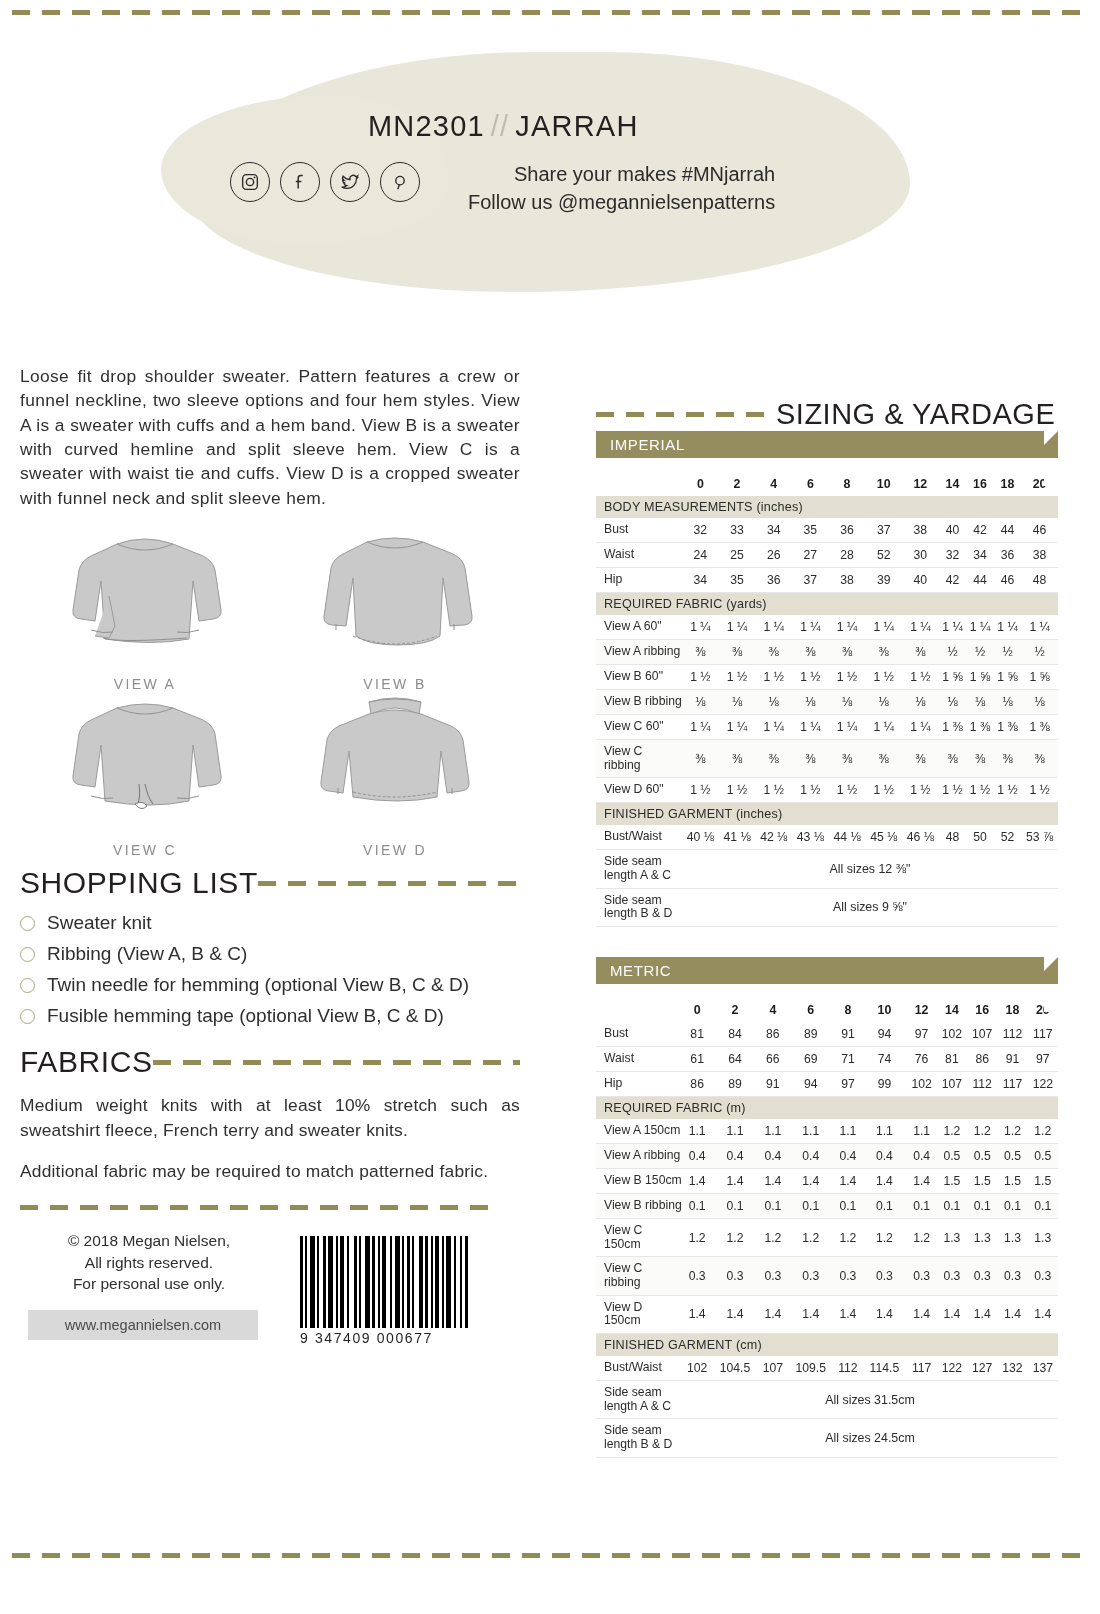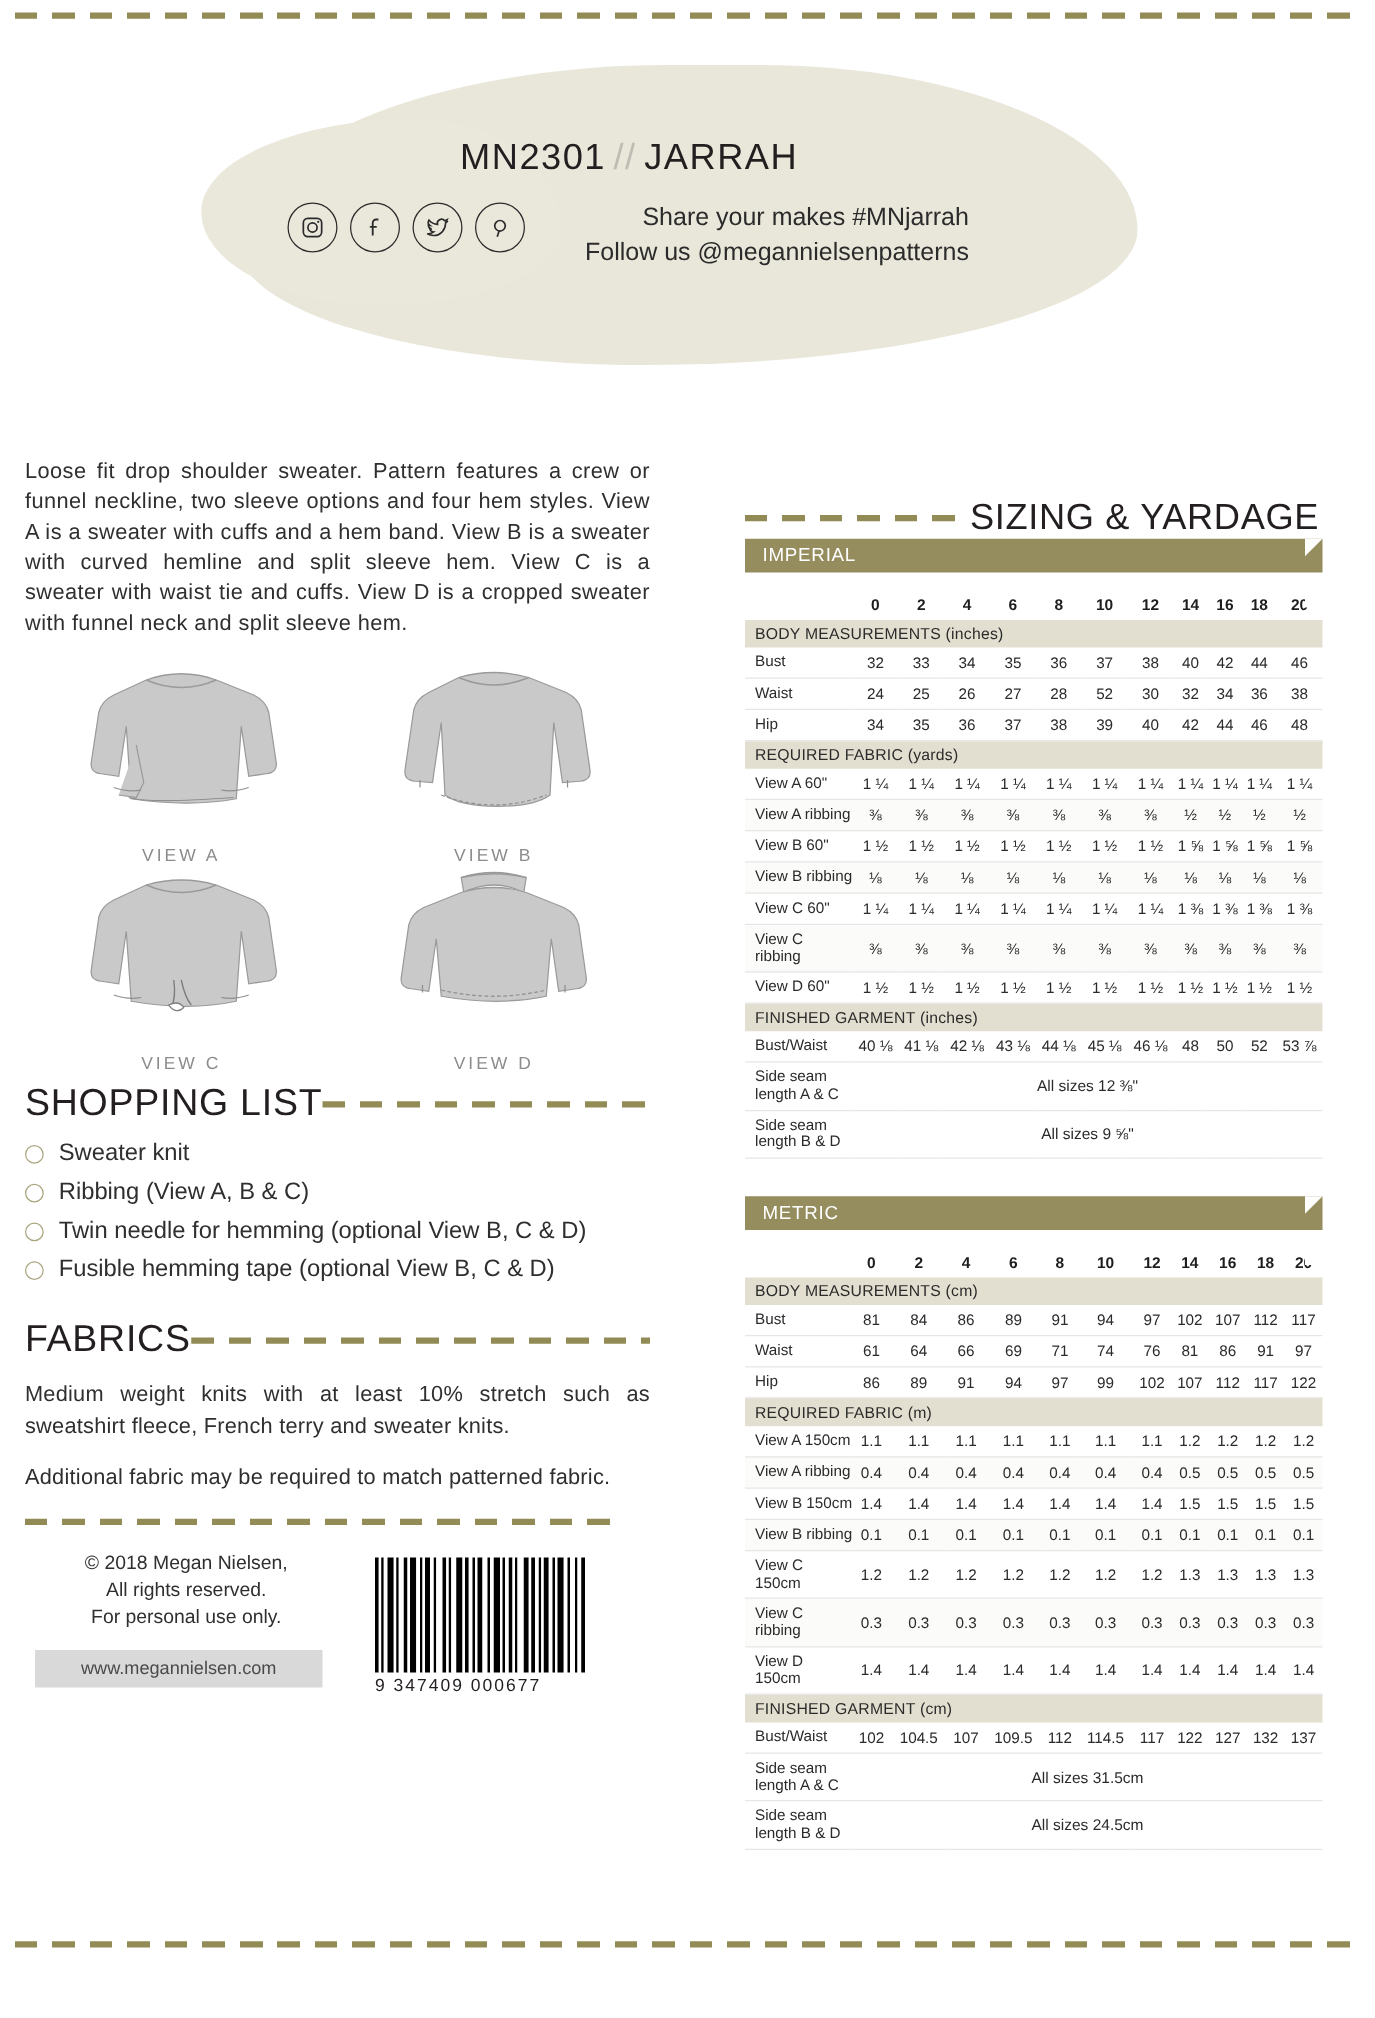--- a/index.html
+++ b/index.html
@@ -270,21 +270,21 @@
       <div class="shop-item">
         <span class="circle-ck"></span>
         <span class="txt">Twin needle for hemming (optional View B, C &amp; D)</span>
       </div>
       <div class="shop-item">
         <span class="circle-ck"></span>
         <span class="txt">Fusible hemming tape (optional View B, C &amp; D)</span>
       </div>
     </div>
 
-    <div class="sec-head" style="margin-top:28px">
+    <div class="sec-head" style="margin-top:18px">
       <h2>FABRICS</h2>
       <div class="dash-rule"></div>
     </div>
 
     <p class="fab-p">Medium weight knits with at least 10% stretch such as sweatshirt fleece, French terry and sweater knits.</p>
     <p class="fab-p second">Additional fabric may be required to match patterned fabric.</p>
 
     <div class="dash-rule foot-rule"></div>
 
     <div class="footer">
@@ -577,23 +577,20 @@
         <td>6</td>
         <td>8</td>
         <td>10</td>
         <td>12</td>
         <td>14</td>
         <td>16</td>
         <td>18</td>
         <td>20</td>
       </tr>
 
-      <tr class="subhead">
-        <td colspan="12">BODY MEASUREMENTS (cm)</td>
-      </tr>
       <tr class="drow">
         <td class="lbl">Bust</td>
         <td>81</td>
         <td>84</td>
         <td>86</td>
         <td>89</td>
         <td>91</td>
         <td>94</td>
         <td>97</td>
         <td>102</td>

